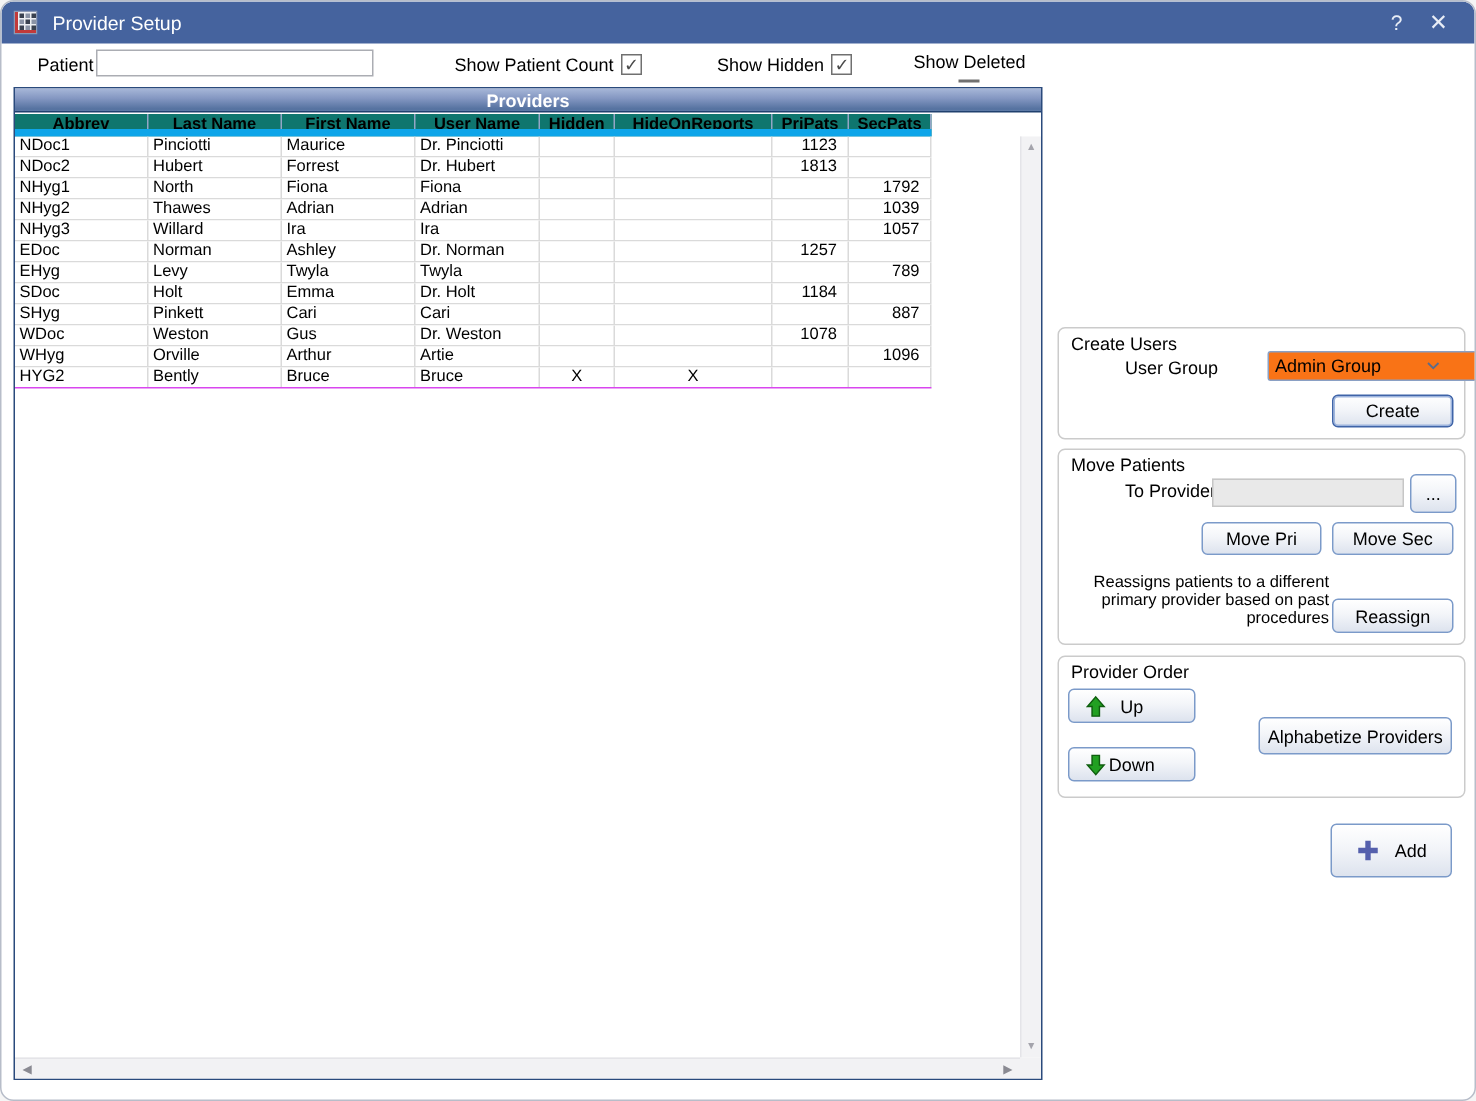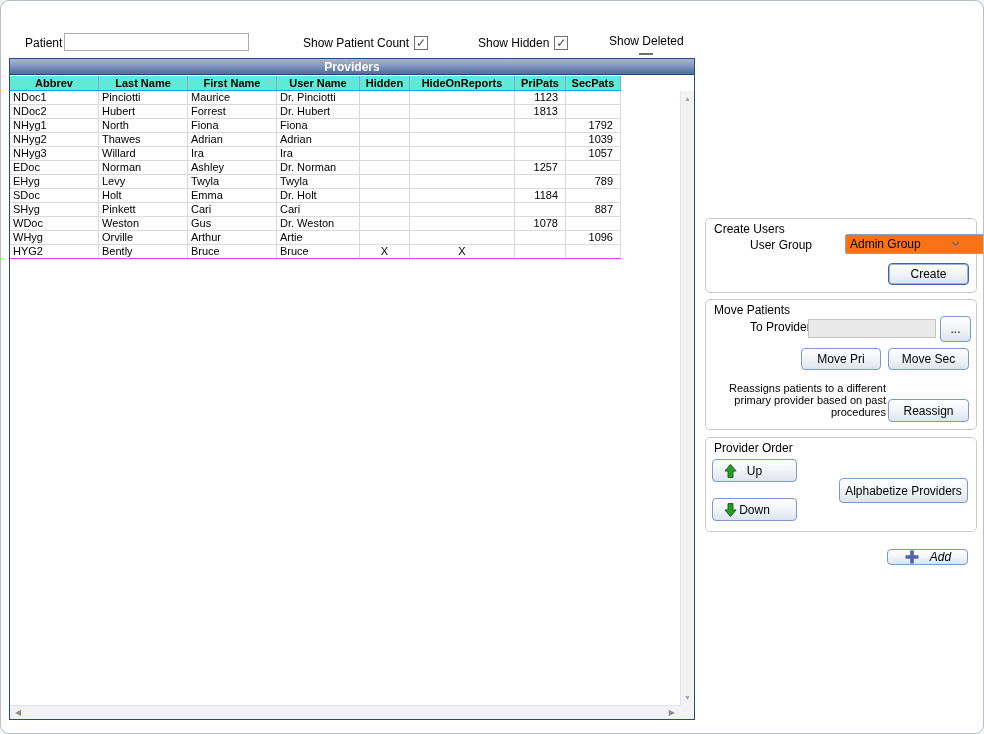--- a/index.html
+++ b/index.html
@@ -28,21 +28,21 @@
     display:flex; align-items:center; justify-content:center; font-size:12px; color:#4a4a4a; line-height:1; }
   .cb0 { left:302px; } .cb1 { left:477px; } .cb2 { left:608px;flex-direction:column; }
   
   .grid { position:absolute; left:8px; top:57px; width:686px; height:662px;
     border:1px solid var(--grid_border,#2a4a7c); background:#fff; }
   .grid-title { position:absolute; left:0; top:0; width:684px; height:16px;
     background:linear-gradient(180deg,var(--grid_header_top,#a7b7d8) 0%, #8396c1 45%, var(--grid_header_bottom,#54719f) 92%, #607da9 100%);
     color:#fff; font-weight:bold; font-size:12px; text-align:center; line-height:16px;
     border-bottom:1px solid #20406e; }
   .grid-header { position:absolute; left:0; top:17px; height:15px; display:flex;
-    border-bottom:1px solid #0ea5e9; background:#5eead4; }
+    border-bottom:5px solid #0ea5e9; background:#0f766e; }
   .hcell { font-size:11px; font-weight:bold; text-align:center; line-height:14px;
     border-right:1px solid #93a5c6; white-space:nowrap; overflow:hidden; }
   .grid-body { position:absolute; left:0; top:32px; width:684px; height:614px; overflow:hidden; }
   .grid-row { display:flex; height:14px; border-bottom:1px solid #dadada; background:#fff; width:611px; }
   .grid-row:last-child { border-bottom:1px solid #d946ef; }
   .cell { font-size:11px; line-height:13px; border-right:1px solid #dadada;
     white-space:nowrap; overflow:hidden; }
   .col0{width:89px}.col1{width:89px}.col2{width:89px}.col3{width:83px}
   .col4{width:50px}.col5{width:105px}.col6{width:51px}.col7{width:55px}
   .cell.col0,.cell.col1,.cell.col2,.cell.col3 { text-align:left; padding-left:3px; }
@@ -80,27 +80,46 @@
     line-height:12px; text-align:right; }
   .arrow-ico { position:absolute; left:10px; top:3px; }
   .btn-up, .btn-down { position:absolute; left:6px; width:85px; height:23px; }
   .btn-up { top:21px; } .btn-down { top:60px; }
   .btn-alpha { left:133px; top:40px; width:129px; height:25px; }
   .btn-create { left:182px; top:44px; width:81px; height:22px; }
   .btn-dots { left:234px; top:16px; width:31px; height:26px; }
   .btn-movepri { left:95px; top:48px; width:80px; height:22px; }
   .btn-movesec { left:182px; top:48px; width:81px; height:22px; }
   .btn-reassign { left:182px; top:99px; width:81px; height:23px; }
-  .btn-add { left:886px; top:548px; width:81px; height:16px; gap:10px;font-style:italic; }
+  .btn-add { left:886px; top:548px; width:81px; height:36px; gap:10px; }
 </style>
 </head>
 <body>
 
 <div class="window">
 
+  <div class="titlebar">
+    <svg class="appicon" viewBox="0 0 16 16">
+      <rect x="0.5" y="0.5" width="15" height="15" fill="#eceef2" stroke="#8b99b5"></rect>
+      <rect x="1" y="1" width="2" height="14" fill="#c23a3a"></rect>
+      <rect x="1" y="13" width="14" height="2" fill="#c23a3a"></rect>
+      <rect x="4" y="2" width="3" height="3" fill="#39414f"></rect>
+        <rect x="8" y="2" width="3" height="3" fill="#8a93a5"></rect>
+        <rect x="12" y="2" width="3" height="3" fill="#39414f"></rect>
+      <rect x="4" y="6" width="3" height="3" fill="#8a93a5"></rect>
+        <rect x="8" y="6" width="3" height="3" fill="#39414f"></rect>
+        <rect x="12" y="6" width="3" height="3" fill="#8a93a5"></rect>
+      <rect x="4" y="10" width="3" height="3" fill="#39414f"></rect>
+        <rect x="8" y="10" width="3" height="3" fill="#8a93a5"></rect>
+        <rect x="12" y="10" width="3" height="3" fill="#39414f"></rect>
+    </svg>
+    <span class="title">Provider Setup</span>
+    <span class="tb-btn">?</span>
+    <span class="tb-btn tb-close">✕</span>
+  </div>
 
   <span class="search-label">Patient</span>
   <input class="search-input" type="text" value="" style="">
   <div id="checkbox-bar">
       <label class="cbgroup cb0">
         <span class="cbtext">Show Patient Count</span>
         <span class="cbbox">✓</span>
       </label>
       <label class="cbgroup cb1">
         <span class="cbtext">Show Hidden</span>

